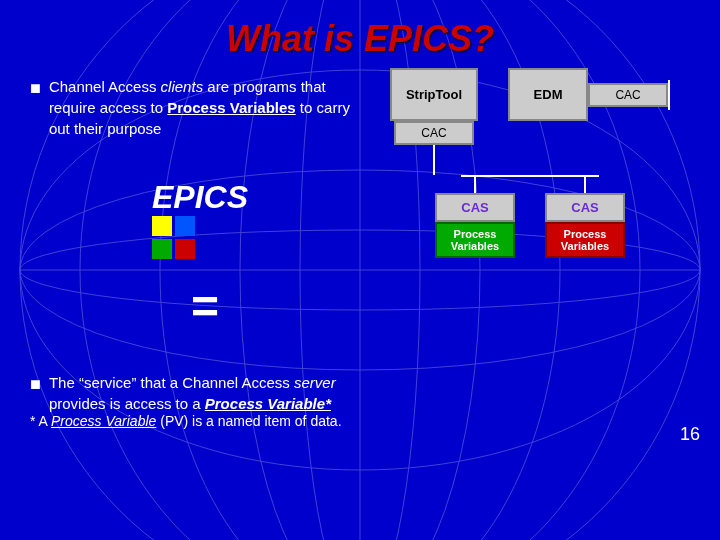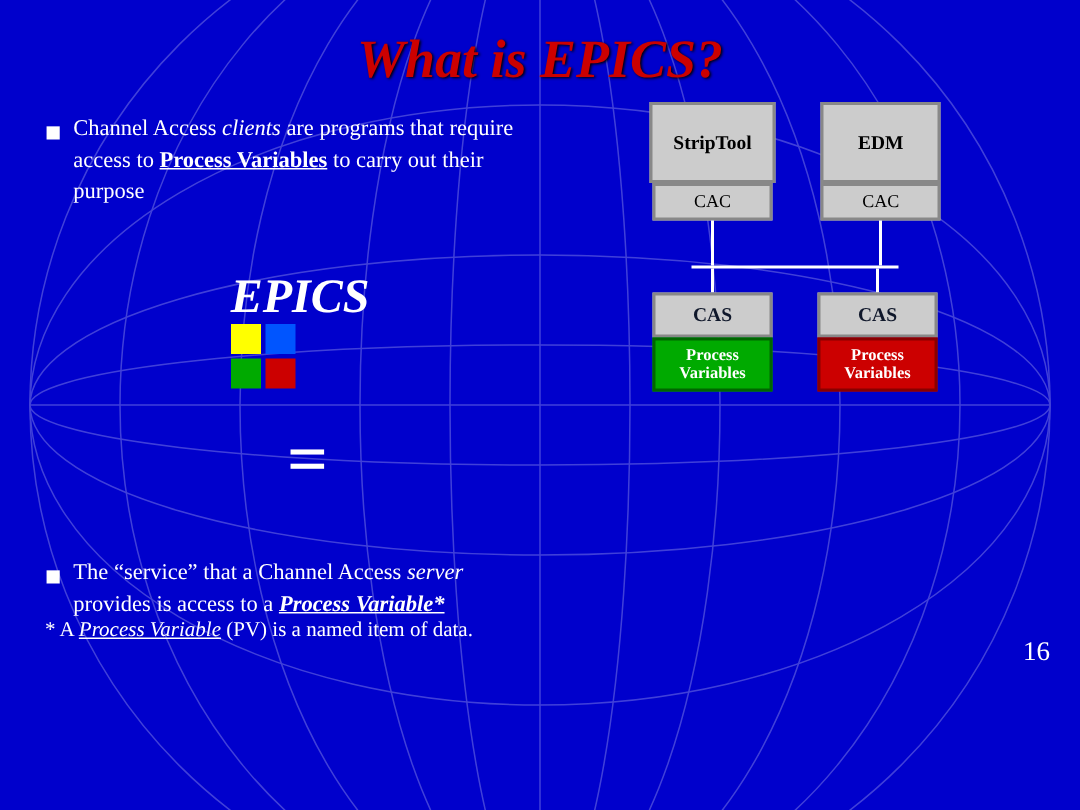--- a/index.html
+++ b/index.html
@@ -11,21 +11,20 @@
       background: #0000cc;
       font-family: Arial, sans-serif;
       position: relative;
     }
 
     .slide {
       position: relative;
       width: 720px;
       height: 453px;
       z-index: 1;
-      font-family: Liberation Serif, serif;
     }
 
     
     .title {
       text-align: center;
       padding: 18px 0 8px 0;
       font-size: 36px;
       font-weight: bold;
       color: #cc0000;
       text-shadow: 1px 1px 2px #000;
@@ -138,21 +137,21 @@
       color: #000;
       font-size: 12px;
       padding: 3px 24px;
       border: 2px solid #888;
       min-width: 80px;
       text-align: center;
     }
 
     .cas-box {
       background: #cccccc;
-      color: #0f172a;
+      color: #6d28d9;
       font-size: 13px;
       font-weight: bold;
       padding: 5px 10px;
       border: 2px solid #888;
       min-width: 80px;
       text-align: center;
     }
 
     .pv-box {
       background: #cc0000;
@@ -262,21 +261,21 @@
     <div class="right-col">
 
       <div style="display:flex; flex-direction:row; gap:30px; align-items:flex-start;">
 
         <div style="display:flex; flex-direction:column; align-items:center;">
           <div class="app-box">StripTool</div>
           <div class="cac-box">CAC</div>
           <div style="width:2px; height:30px; background:white;"></div>
         </div>
 
-        <div style="display:flex; flex-direction:column; align-items:center;">
+        <div style="display:flex; flex-direction:row; align-items:center;">
           <div class="app-box">EDM</div>
           <div class="cac-box">CAC</div>
           <div style="width:2px; height:30px; background:white;"></div>
         </div>
       </div>
 
       <div style="display:flex; flex-direction:row; align-items:center; width:222px; margin-left:0;">
         <div style="width:42px; height:0;"></div>
         <div style="height:2px; width:138px; background:white;"></div>
       </div>

